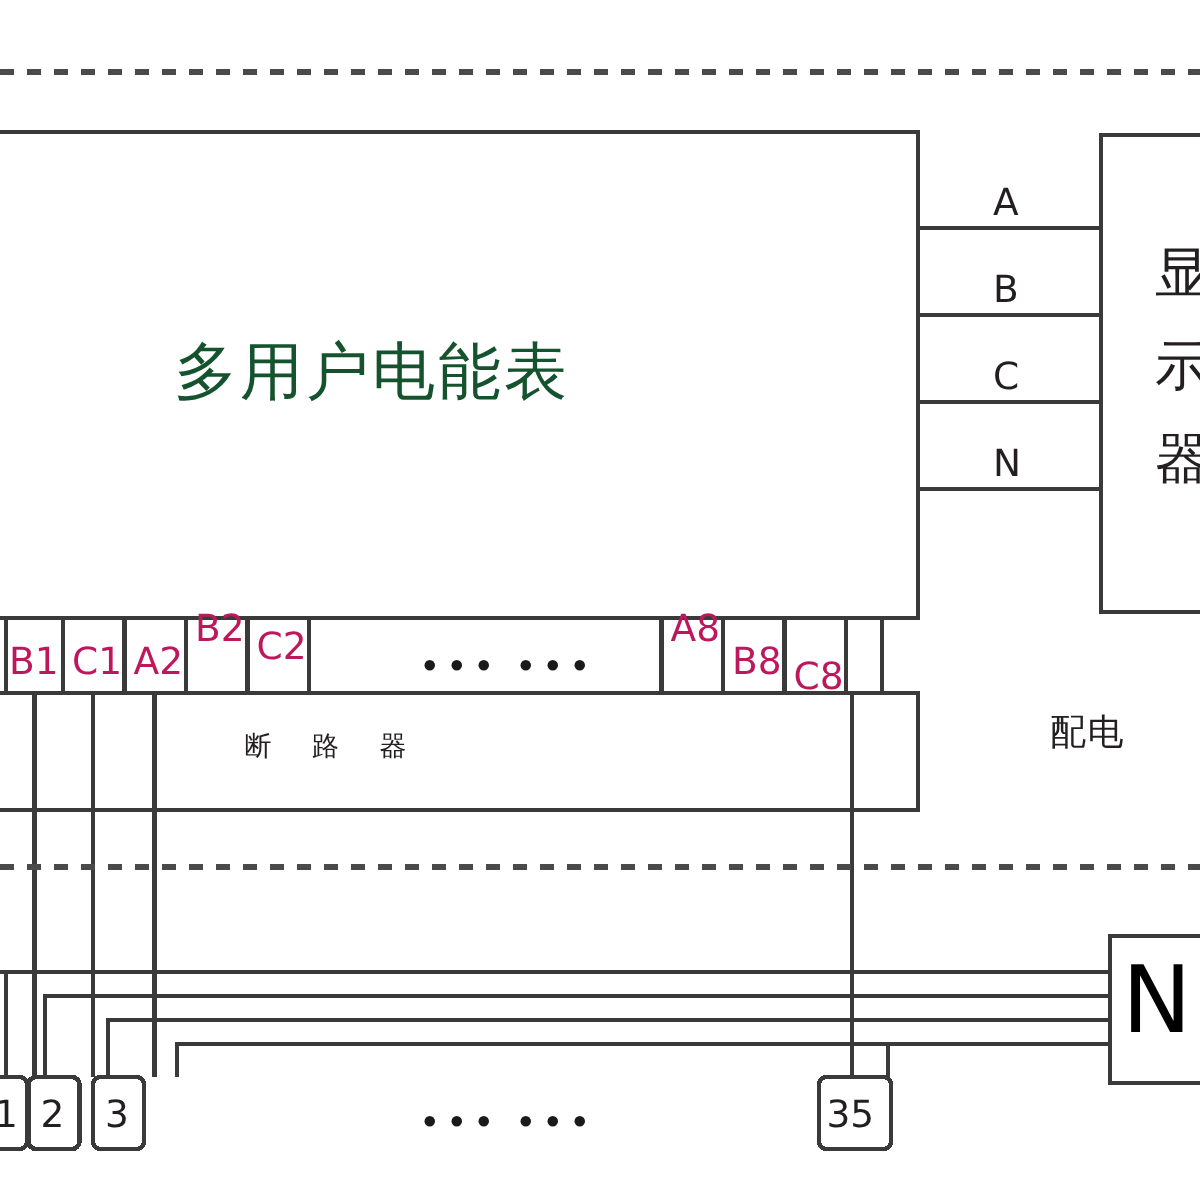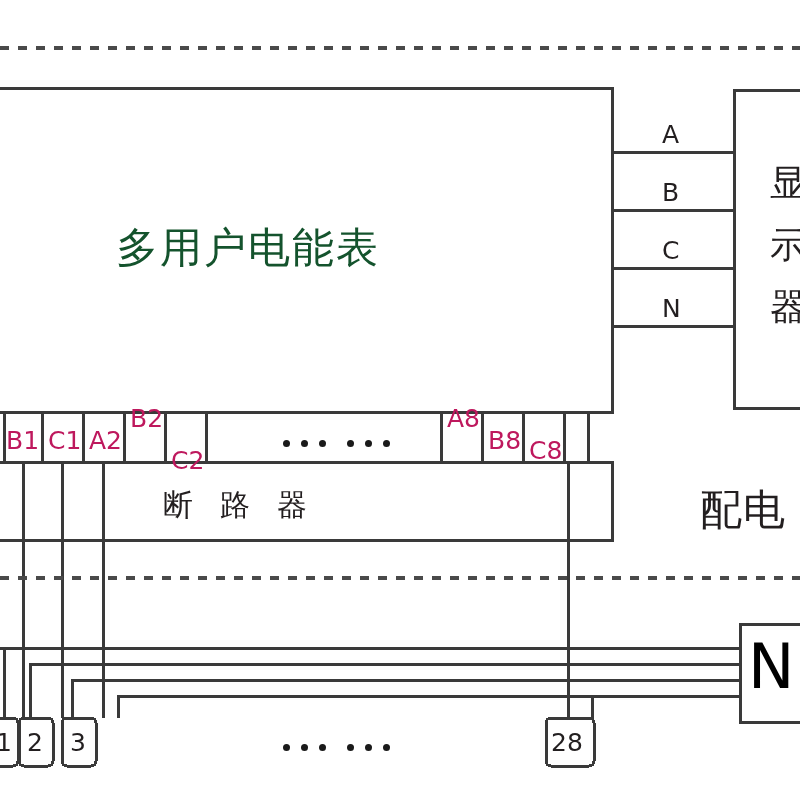--- a/index.html
+++ b/index.html
@@ -10,27 +10,27 @@
   }
   #diagram{position:absolute;left:0;top:0;width:800px;height:800px;}
   .lbl{position:absolute;white-space:nowrap;user-select:none;}
   
   .meter-title{
     font-size:42px;letter-spacing:2px;color:#14532d;
     left:116px;top:220px;
   }
   
   .breaker-title{
-    font-size:30px;color:#231f20;left:163px;top:485px;letter-spacing:1px;
+    font-size:18px;color:#231f20;left:163px;top:485px;letter-spacing:1px;
   }
   .breaker-title span{margin-right:26px;}
   .breaker-title span:last-child{margin-right:0;}
   
   .cabinet-title{
-    font-size:42px;color:#231f20;left:700px;top:482px;letter-spacing:1px;
+    font-size:24px;color:#231f20;left:700px;top:472px;letter-spacing:1px;
   }
   
   .display-title{
     font-size:36px;color:#231f20;left:770px;top:152px;
     width:40px;line-height:62px;text-align:left;
   }
   .display-title i{font-style:normal;display:block;}
   
   .phase-lbl{font-size:25px;color:#231f20;}
   
@@ -122,31 +122,31 @@
 
 <div class="lbl phase-lbl" style="left:662px;top:120px">A</div>
 <div class="lbl phase-lbl" style="left:662px;top:178px">B</div>
 <div class="lbl phase-lbl" style="left:662px;top:236px">C</div>
 <div class="lbl phase-lbl" style="left:662px;top:294px">N</div>
 
 <div class="lbl term-lbl" style="left:6px;top:426px">B1</div>
 <div class="lbl term-lbl" style="left:48px;top:426px">C1</div>
 <div class="lbl term-lbl" style="left:89px;top:426px">A2</div>
 <div class="lbl term-lbl" style="left:130px;top:404px">B2</div>
-<div class="lbl term-lbl" style="left:171px;top:446px">C2</div>
+<div class="lbl term-lbl" style="left:171px;top:416px">C2</div>
 <div class="lbl term-lbl" style="left:447px;top:404px">A8</div>
 <div class="lbl term-lbl" style="left:488px;top:426px">B8</div>
 <div class="lbl term-lbl" style="left:529px;top:436px">C8</div>
 
 <div class="dots" style="left:283px;top:433px">
   <b></b><b></b><b class="gap"></b><b></b><b></b><b></b>
 </div>
 
 <div class="dots" style="left:283px;top:737px">
   <b></b><b></b><b class="gap"></b><b></b><b></b><b></b>
 </div>
 
 <div class="lbl load-lbl" style="left:-4px;top:728px">1</div>
 <div class="lbl load-lbl" style="left:27px;top:728px">2</div>
 <div class="lbl load-lbl" style="left:70px;top:728px">3</div>
-<div class="lbl load-lbl" style="left:551px;top:728px">28</div>
+<div class="lbl load-lbl" style="left:551px;top:728px">35</div>
 
 <div class="lbl n-lbl">N</div>
 
 </body></html>

